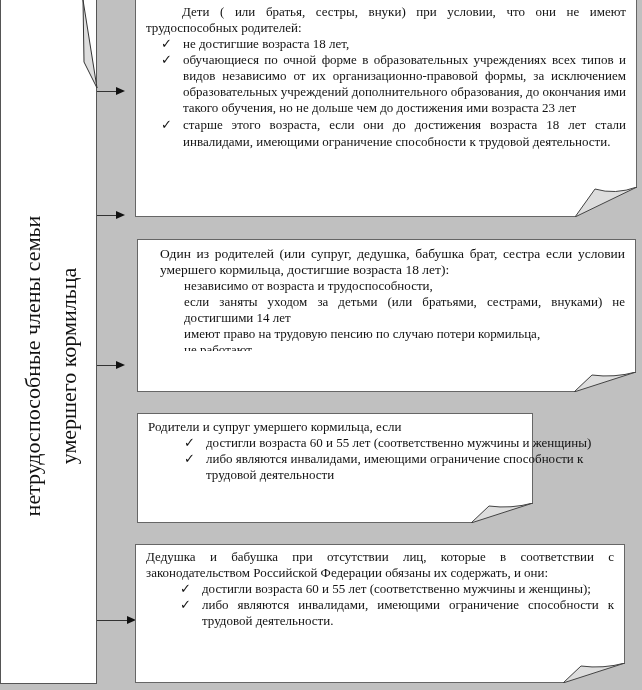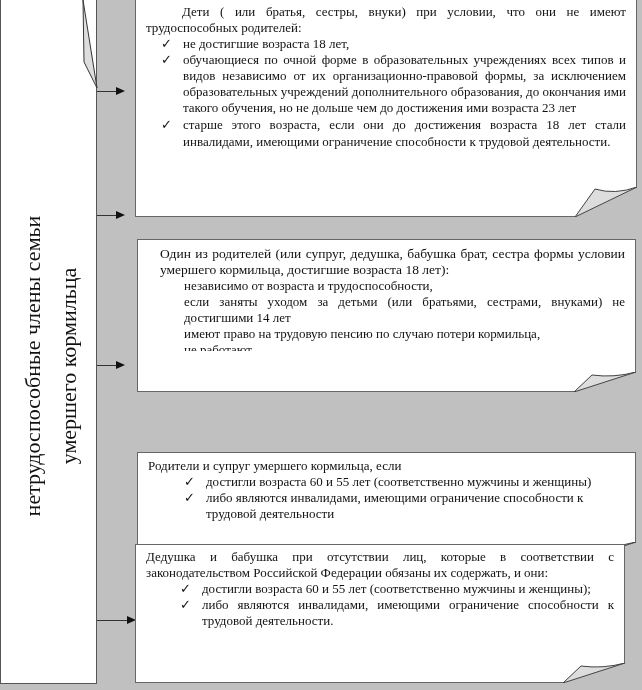--- a/index.html
+++ b/index.html
@@ -73,35 +73,35 @@
     <li style="line-height:17px;"><span class="check">✓</span><span>старше этого возраста, если они до достижения возраста 18 лет стали инвалидами, имеющими ограничение способности к трудовой деятельности.</span></li>
   </ul>
   <svg class="fold" width="62" height="30" viewBox="0 0 62 30">
     <path d="M0,30 L20,2 Q40,8 62,0 L62,30 Z" fill="#c0c0c0"></path>
     <path d="M0,30 L20,2 Q40,8 62,0 Z" fill="#ddd" stroke="#444" stroke-width="1"></path>
   </svg>
 </div>
 
 <div class="card" style="left:137px; top:239px; width:499px; height:153px; padding:6px 10px 0 22px;">
   <p style="font-size:13.5px;">
-    <b>Один из родителей</b><span> (или </span><b>супруг, дедушка, бабушка брат, сестра</b><span> формы </span><b>условии</b><span> умершего кормильца, достигшие возраста 18 лет):</span>
+    <b>Один из родителей</b><span> (или </span><b>супруг, дедушка, бабушка брат, сестра</b><span> если </span><b>условии</b><span> умершего кормильца, достигшие возраста 18 лет):</span>
   </p>
   <ul style="margin-left:24px; height:100px; overflow:hidden;">
     <li><span>независимо от возраста и трудоспособности,</span></li>
     <li><span>если заняты уходом за детьми (или братьями, сестрами, внуками) не достигшими 14 лет</span></li>
     <li><span>имеют право на трудовую пенсию по случаю потери кормильца,</span></li>
     <li style="height:9px; overflow:hidden;"><span>не работают</span></li>
   </ul>
   <svg class="fold" width="62" height="20" viewBox="0 0 62 20">
     <path d="M0,20 L18,3 Q40,6 62,0 L62,20 Z" fill="#c0c0c0"></path>
     <path d="M0,20 L18,3 Q40,6 62,0 Z" fill="#ddd" stroke="#444" stroke-width="1"></path>
   </svg>
 </div>
 
-<div class="card" style="left:137px; top:413px; width:499px; height:110px; padding:5px 10px 0 10px;margin-top:39px;">
+<div class="card" style="left:137px; top:413px; width:396px; height:110px; padding:5px 10px 0 10px;">
   <p>
     <b>Родители и супруг</b><span> умершего кормильца, если</span>
   </p>
   <ul style="margin-left:58px; width:390px;">
     <li style="text-align:left;"><span class="check">✓</span><span>достигли возраста 60 и 55 лет (соответственно мужчины и женщины)</span></li>
     <li style="text-align:left;"><span class="check">✓</span><span> либо являются инвалидами, имеющими ограничение способности к трудовой деятельности</span></li>
   </ul>
   <svg class="fold" width="62" height="20" viewBox="0 0 62 20">
     <path d="M0,20 L18,3 Q40,6 62,0 L62,20 Z" fill="#c0c0c0"></path>
     <path d="M0,20 L18,3 Q40,6 62,0 Z" fill="#ddd" stroke="#444" stroke-width="1"></path>

